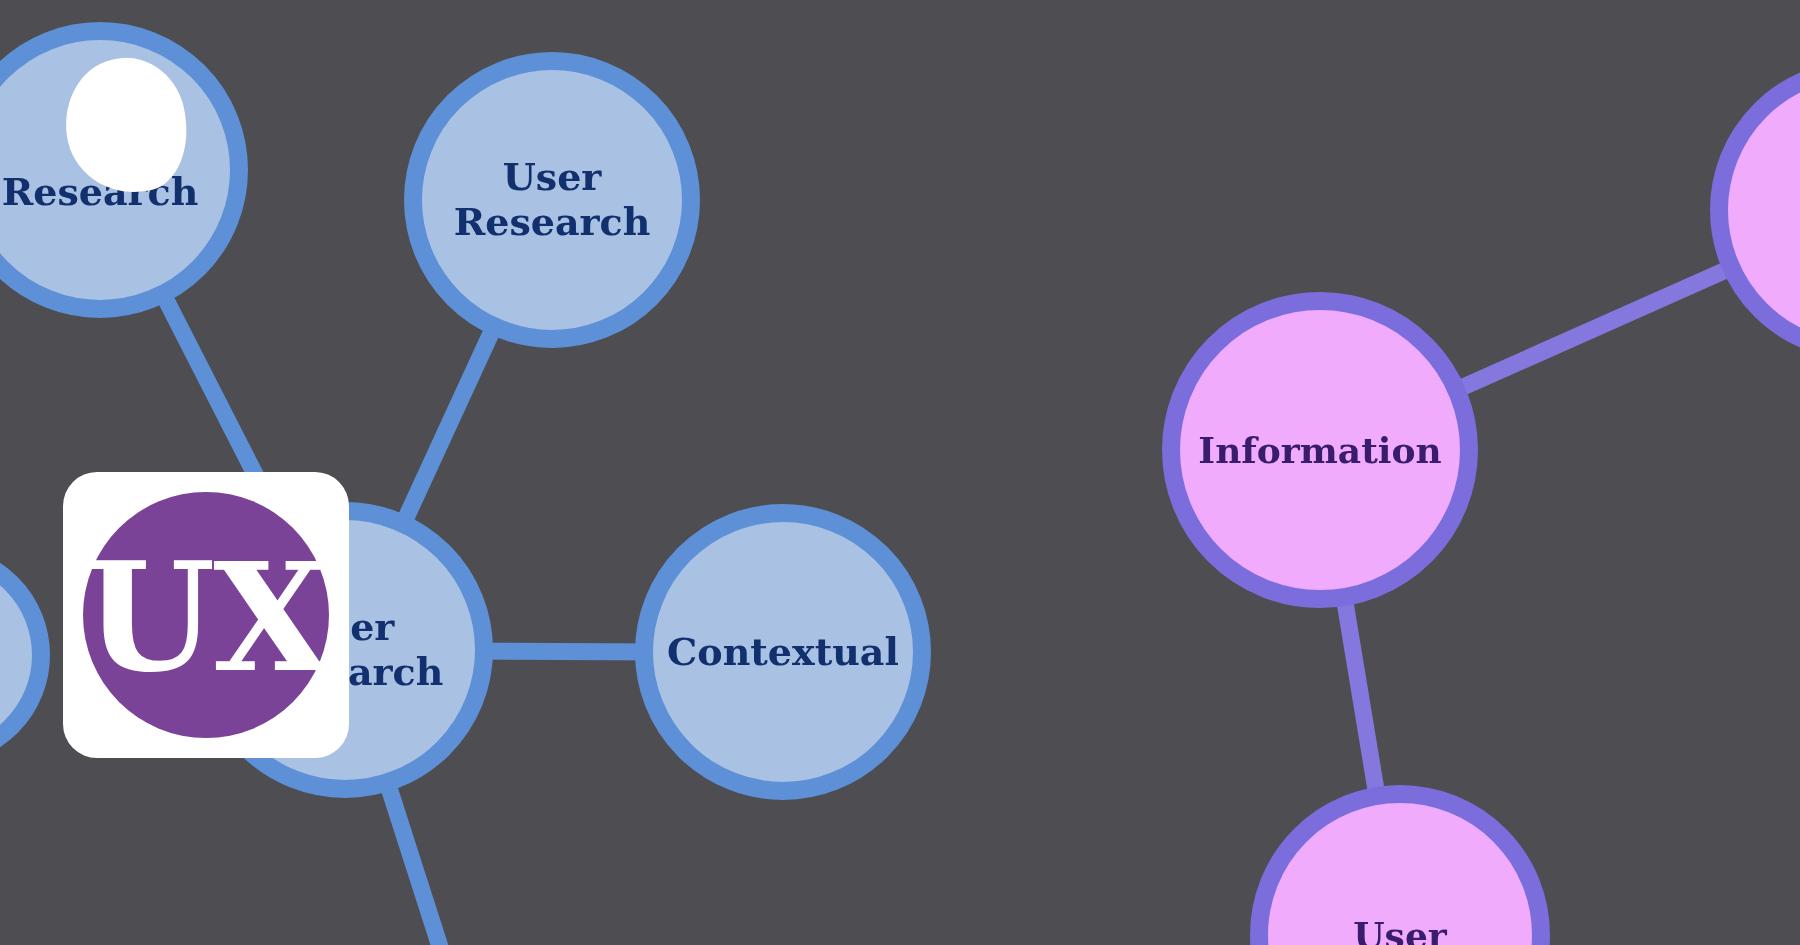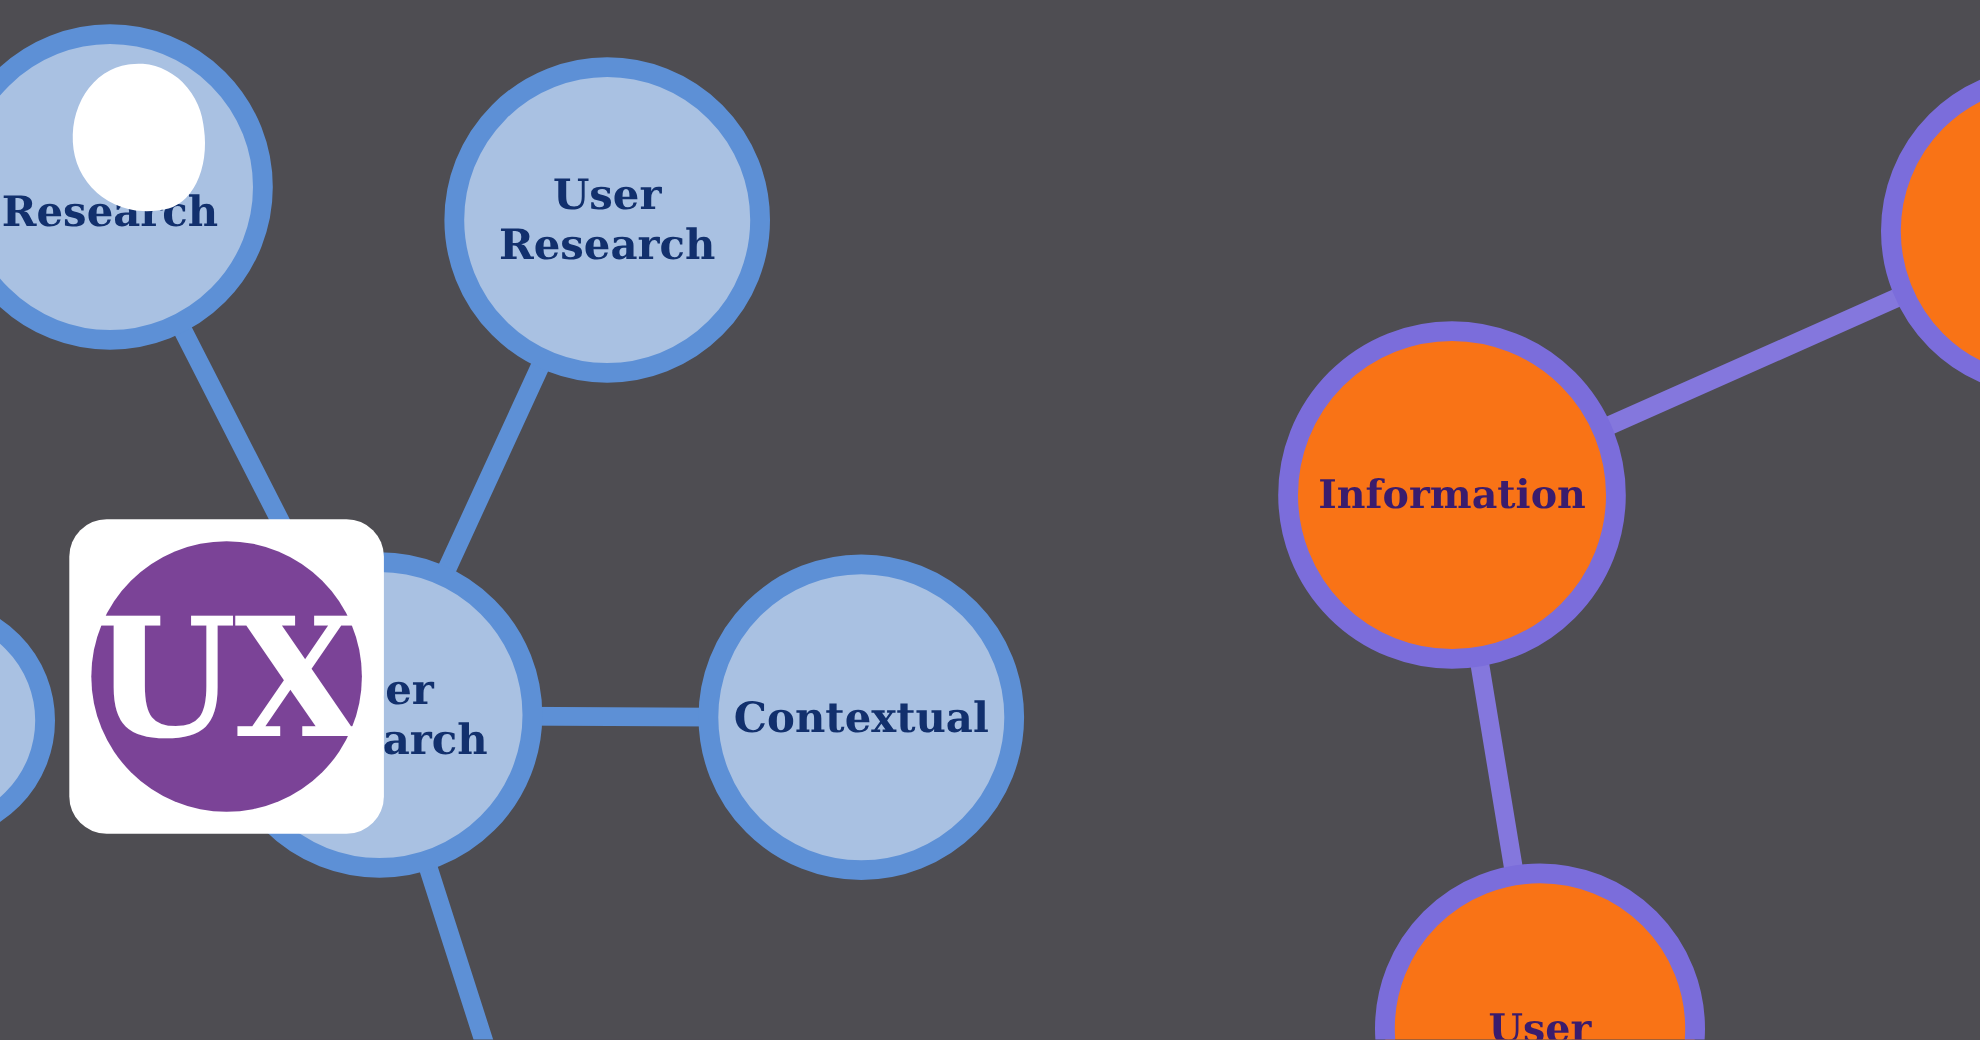--- a/index.html
+++ b/index.html
@@ -21,21 +21,21 @@
     font-weight:700;
   }
   .node .lbl{display:block;padding:0 6px;}
 
   .node.blue{
     background:#a9c1e2;
     border:18px solid #5d90d6;
     color:#12306d;
   }
   .node.purple{
-    background:#f97316;
+    background:#f0abfc;
     border:18px solid #7b6ddb;
     color:#3a1c6d;
   }
 
   
   .edge{position:absolute;transform-origin:0 50%;border-radius:2px;}
   .edge.blue{background:#5d90d6;}
   .edge.purple{background:#8477dd;}
 
   

